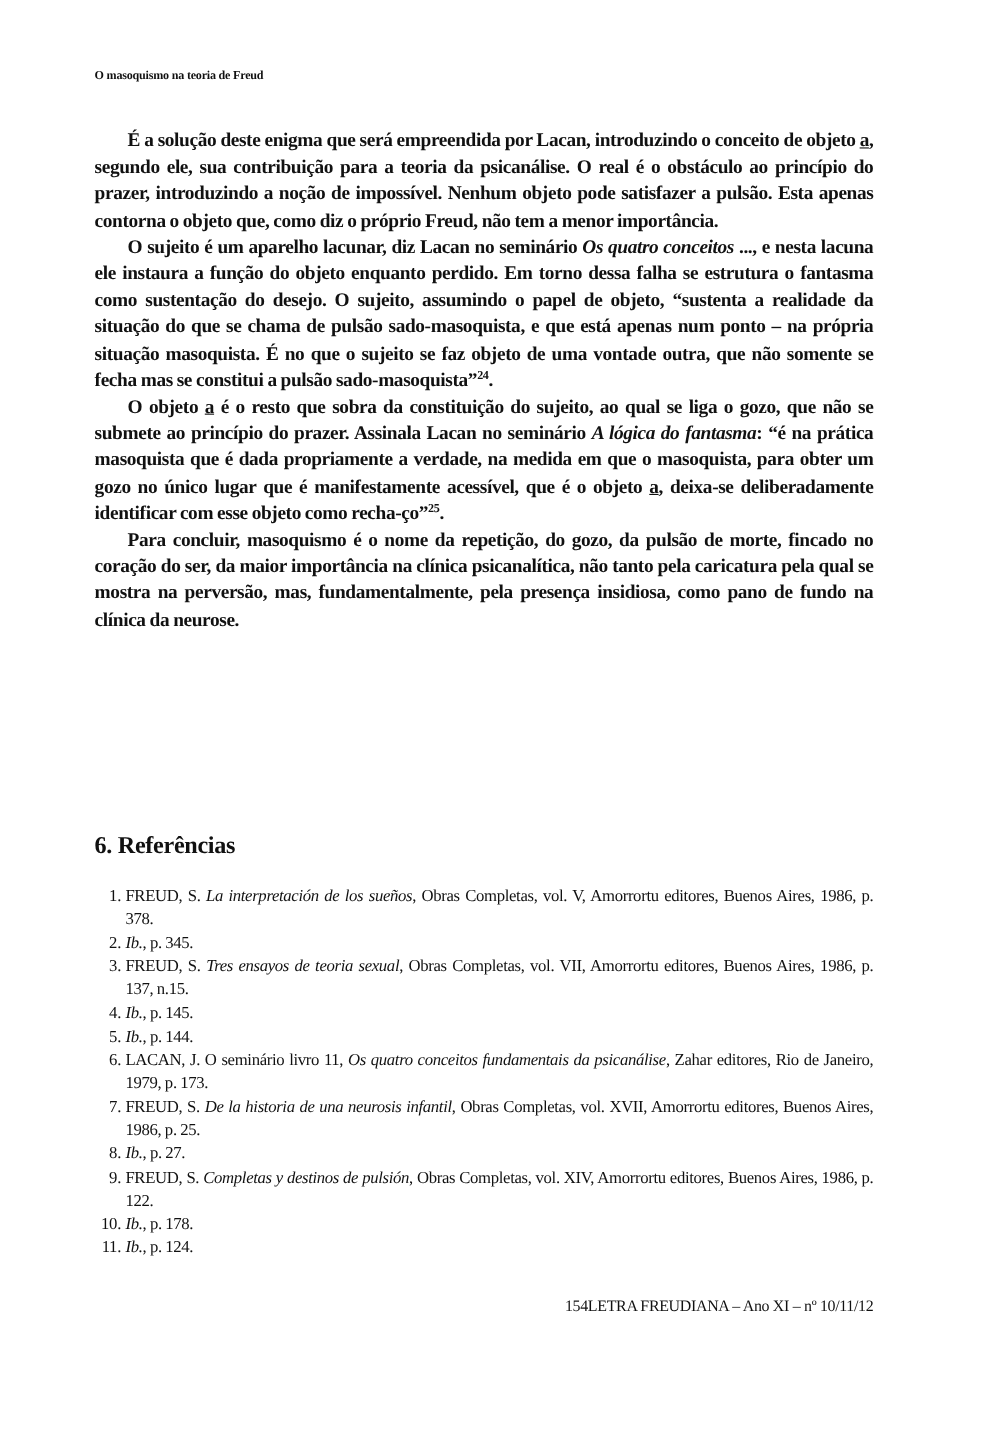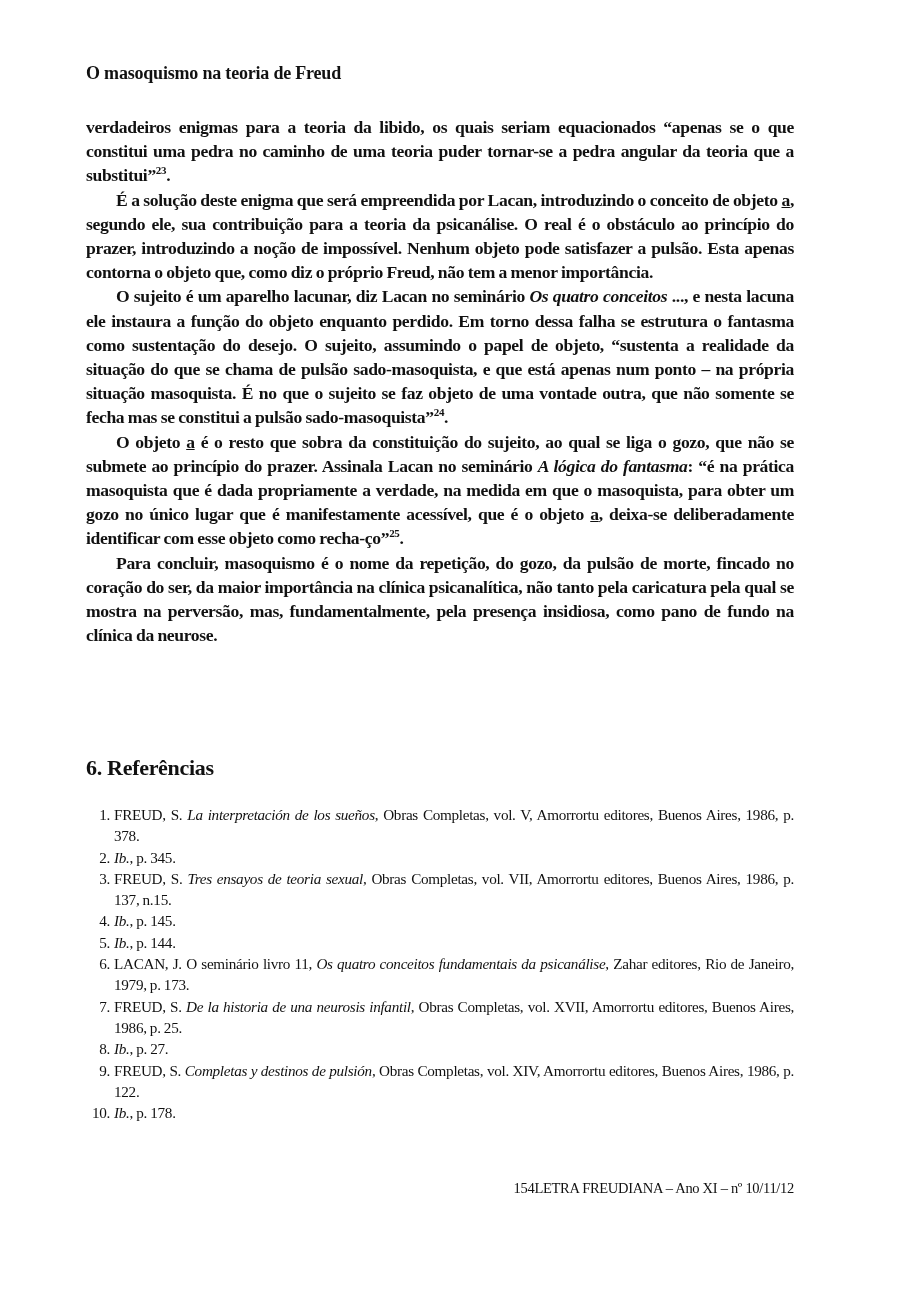--- a/index.html
+++ b/index.html
@@ -2,21 +2,21 @@
 <html><head>
 <meta charset="utf-8">
 <style>
   html, body { margin: 0; padding: 0; background: #ffffff; }
   body {
     width: 908px; height: 1304px; position: relative; overflow: hidden;
     font-family: "Liberation Serif", "DejaVu Serif", serif; color: #111;
   }
   .running-head {
     position: absolute; left: 86px; top: 63px;
-    font-size: 18px; font-weight: bold; letter-spacing: -0.2px;
+    font-size: 11px; font-weight: bold; letter-spacing: -0.2px;
   }
   .body-text {
     position: absolute; left: 86px; top: 115px; width: 708px;
     font-size: 17.6px; line-height: 24.2px; font-weight: bold;
     text-align: justify; letter-spacing: -0.35px; word-spacing: -0.5px;
   }
   .body-text p { margin: 0; text-indent: 0; }
   .body-text p.indent { text-indent: 30px; }
   .u { text-decoration: underline; }
   sup { font-size: 11px; line-height: 0; vertical-align: super; }
@@ -37,21 +37,20 @@
     font-size: 14.5px; display: flex; justify-content: flex-end; letter-spacing: -0.3px;
   }
   i { font-style: italic; }
 </style>
 </head>
 <body>
 
 <div class="running-head">O masoquismo na teoria de Freud</div>
 
 <div class="body-text" id="body-text">
-    <p><span>verdadeiros enigmas para a teoria da libido, os quais seriam equacionados “apenas se o que constitui uma pedra no caminho de uma teoria puder tornar-se a pedra angular da teoria que a substitui”</span><sup>23</sup><span>.</span></p>
     <p class="indent"><span>É a solução deste enigma que será empreendida por Lacan, introduzindo o conceito de objeto </span><span class="u">a</span><span>, segundo ele, sua contribuição para a teoria da psicanálise. O real é o obstáculo ao princípio do prazer, introduzindo a noção de impossível. Nenhum objeto pode satisfazer a pulsão. Esta apenas contorna o objeto que, como diz o próprio Freud, não tem a menor importância.</span></p>
     <p class="indent"><span>O sujeito é um aparelho lacunar, diz Lacan no seminário </span><i>Os quatro conceitos</i><span> ..., e nesta lacuna ele instaura a função do objeto enquanto perdido. Em torno dessa falha se estrutura o fantasma como sustentação do desejo. O sujeito, assumindo o papel de objeto, “sustenta a realidade da situação do que se chama de pulsão sado-masoquista, e que está apenas num ponto – na própria situação masoquista. É no que o sujeito se faz objeto de uma vontade outra, que não somente se fecha mas se constitui a pulsão sado-masoquista”</span><sup>24</sup><span>.</span></p>
     <p class="indent"><span>O objeto </span><span class="u">a</span><span> é o resto que sobra da constituição do sujeito, ao qual se liga o gozo, que não se submete ao princípio do prazer. Assinala Lacan no seminário </span><i>A lógica do fantasma</i><span>: “é na prática masoquista que é dada propriamente a verdade, na medida em que o masoquista, para obter um gozo no único lugar que é manifestamente acessível, que é o objeto </span><span class="u">a</span><span>, deixa-se deliberadamente identificar com esse objeto como recha-ço”</span><sup>25</sup><span>.</span></p>
     <p class="indent"><span>Para concluir, masoquismo é o nome da repetição, do gozo, da pulsão de morte, fincado no coração do ser, da maior importância na clínica psicanalítica, não tanto pela caricatura pela qual se mostra na perversão, mas, fundamentalmente, pela presença insidiosa, como pano de fundo na clínica da neurose.</span></p>
   </div>
 
 <div class="section-title">6. Referências</div>
 
 <div class="refs" id="refs">
     <div class="ref">
@@ -87,18 +86,22 @@
       <span class="txt"><i>Ib.</i><span>, p. 27.</span></span>
     </div>
     <div class="ref">
       <span class="num">9.</span>
       <span class="txt"><span>FREUD, S. </span><i>Completas y destinos de pulsión</i><span>, Obras Completas, vol. XIV, Amorrortu editores, Buenos Aires, 1986, p. 122.</span></span>
     </div>
     <div class="ref">
       <span class="num">10.</span>
       <span class="txt"><i>Ib.</i><span>, p. 178.</span></span>
     </div>
+    <div class="ref">
+      <span class="num">11.</span>
+      <span class="txt"><i>Ib.</i><span>, p. 124.</span></span>
+    </div>
   </div>
 
 <div class="footer">
   <span>154</span>
   <span>LETRA FREUDIANA – Ano XI – nº 10/11/12</span>
 </div>
 
 </body></html>

